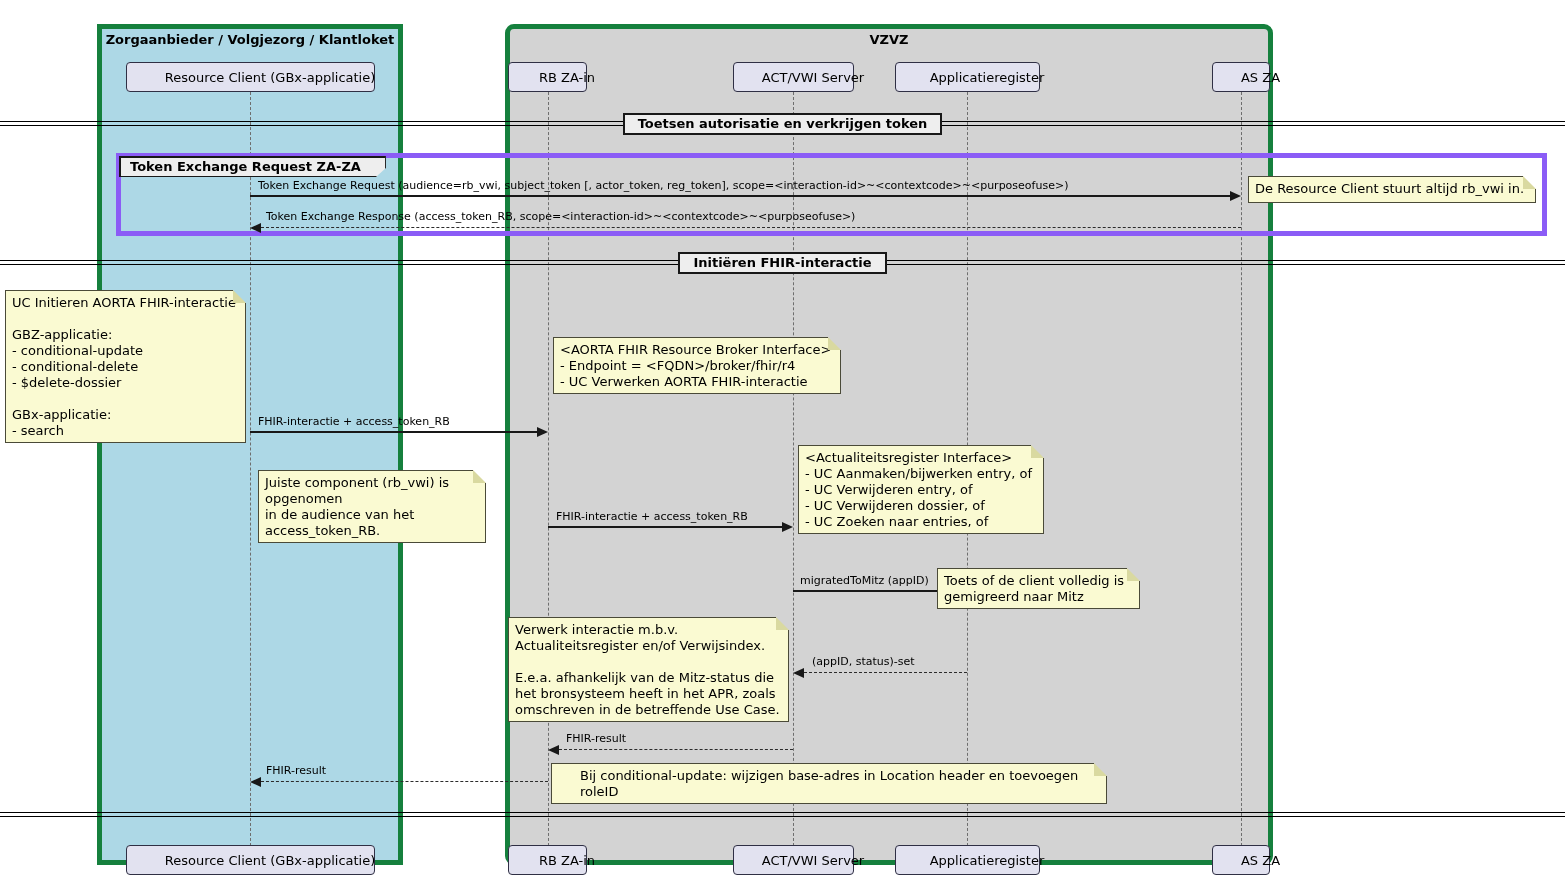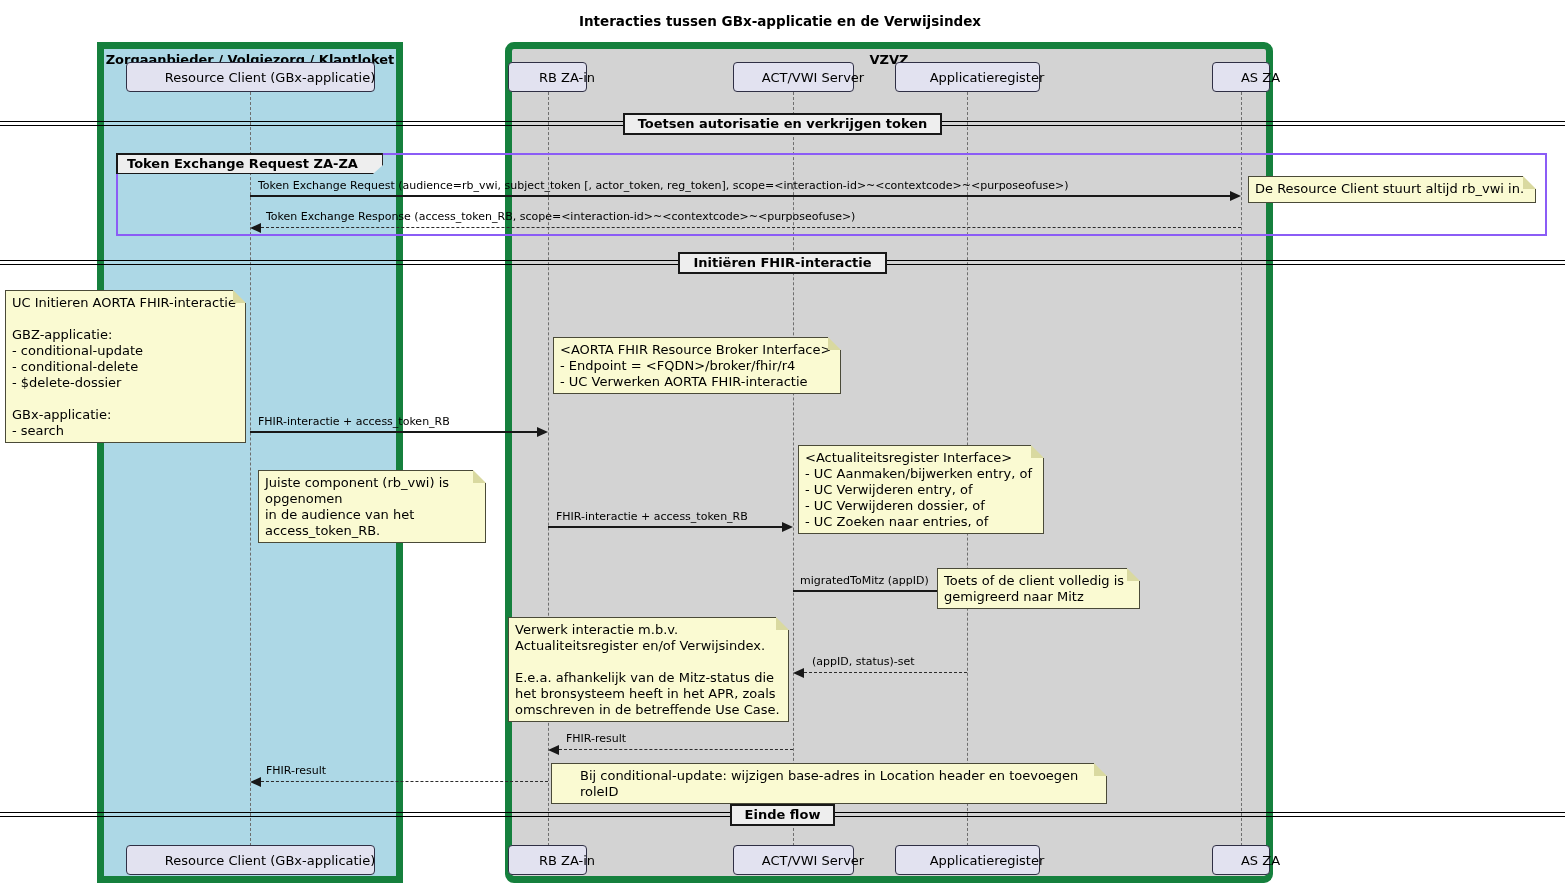--- a/index.html
+++ b/index.html
@@ -3,21 +3,21 @@
 <meta charset="utf-8">
 <style>
   * { box-sizing: border-box; margin: 0; padding: 0; }
   html,body { background:#ffffff; }
   body { font-family: "DejaVu Sans", "Liberation Sans", sans-serif; }
   #canvas { position:relative; width:1565px; height:886px; background:#fff; overflow:hidden; }
 
   .title { position:absolute; left:0; top:13px; width:1560px; text-align:center;
            font-size:13.5px; font-weight:bold; color:#000; }
 
-  .bgbox { position:absolute; top:42px; height:841px; border:7px solid #15803d; }
+  .bgbox { position:absolute; top:24px; height:841px; border:5px solid #15803d; }
   .bgbox.blue { left:97px;  width:306px; background:#ADD8E6; }
   .bgbox.gray { left:505px; width:768px; background:#D3D3D3;border-radius:9px; }
   .bgbox-label { position:absolute; top:3px; left:0; width:100%; text-align:center;
                  font-size:13px; font-weight:bold; color:#000; }
 
   .lifeline { position:absolute; top:92px; height:754px; width:0;
               border-left:1px dashed #6e6e6e; }
 
   .participant { position:absolute; height:30px; background:#E2E2F0;
                  border:1px solid #2f2f44; border-radius:4px;
@@ -25,21 +25,21 @@
                  font-size:13px; color:#000; white-space:nowrap;padding-left:39px; }
   .prow-top    { top:62px; }
   .prow-bottom { top:845px; }
 
   .divider-lines { position:absolute; left:0; width:1565px; height:5px;
                    border-top:1px solid #000; border-bottom:1px solid #000; }
   .divider-label-row { position:absolute; left:0; width:1565px; text-align:center; }
   .divider-label { display:inline-block; background:#EEEEEE; border:2px solid #181818;
                    font-size:13px; font-weight:bold; padding:1px 13px 2px 13px; }
 
-  .frame { position:absolute; border:2px solid #8b5cf6; }
+  .frame { position:absolute; border:5px solid #8b5cf6; }
   .frame-tab { position:absolute; top:-2px; left:-2px; background:#EEEEEE;
                border:2px solid #181818; border-right-width:1px; border-bottom-width:1px;
                font-size:13px; font-weight:bold; padding:1px 24px 2px 9px; white-space:nowrap;
                clip-path: polygon(0 0, 100% 0, 100% calc(100% - 9px), calc(100% - 10px) 100%, 0 100%); }
   .frame-condition { position:absolute; font-size:12.5px; font-weight:bold; white-space:nowrap; }
 
   .msg-label { position:absolute; font-size:11px; color:#000; white-space:nowrap; }
   .msg-line  { position:absolute; height:0; }
   .msg-line.solid  { border-top:2px solid #181818; }
   .msg-line.dashed { border-top:1.5px dashed #2b2b2b; }
@@ -85,23 +85,20 @@
   <div class="divider-label-row" style="top:113px;">
     <span class="divider-label">Toetsen autorisatie en verkrijgen token</span>
   </div>
 
   <div class="divider-lines" style="top:260px;"></div>
   <div class="divider-label-row" style="top:252px;">
     <span class="divider-label">Initiëren FHIR-interactie</span>
   </div>
 
   <div class="divider-lines" style="top:812px;">
-  </div>
-  <div class="divider-label-row" style="top:804px;">
-    <span class="divider-label">Einde flow</span>
   </div>
 
   <div>
     <span class="msg-label" style="left:258px;top:179px;">Token Exchange Request (audience=rb_vwi, subject_token [, actor_token, reg_token], scope=&lt;interaction-id&gt;~&lt;contextcode&gt;~&lt;purposeofuse&gt;)</span>
     <div class="msg-line solid" style="left:250px;top:195px;width:980px;"></div>
     <div class="ah right" style="left:1230px;top:191px;"></div>
   </div>
 
   <div>
     <span class="msg-label" style="left:266px;top:210px;">Token Exchange Response (access_token_RB, scope=&lt;interaction-id&gt;~&lt;contextcode&gt;~&lt;purposeofuse&gt;)</span>
@@ -187,15 +184,14 @@
   <div class="participant prow-top" style="left:733px;width:121px;">ACT/VWI Server</div>
   <div class="participant prow-top" style="left:895px;width:145px;">Applicatieregister</div>
   <div class="participant prow-top" style="left:1212px;width:58px;">AS ZA</div>
 
   <div class="participant prow-bottom" style="left:126px;width:249px;">Resource Client (GBx-applicatie)</div>
   <div class="participant prow-bottom" style="left:508px;width:79px;">RB ZA-in</div>
   <div class="participant prow-bottom" style="left:733px;width:121px;">ACT/VWI Server</div>
   <div class="participant prow-bottom" style="left:895px;width:145px;">Applicatieregister</div>
   <div class="participant prow-bottom" style="left:1212px;width:58px;">AS ZA</div>
 
-  <div class="title">Interacties tussen GBx-applicatie en de Verwijsindex</div>
 
 </div>
 
 </body></html>

